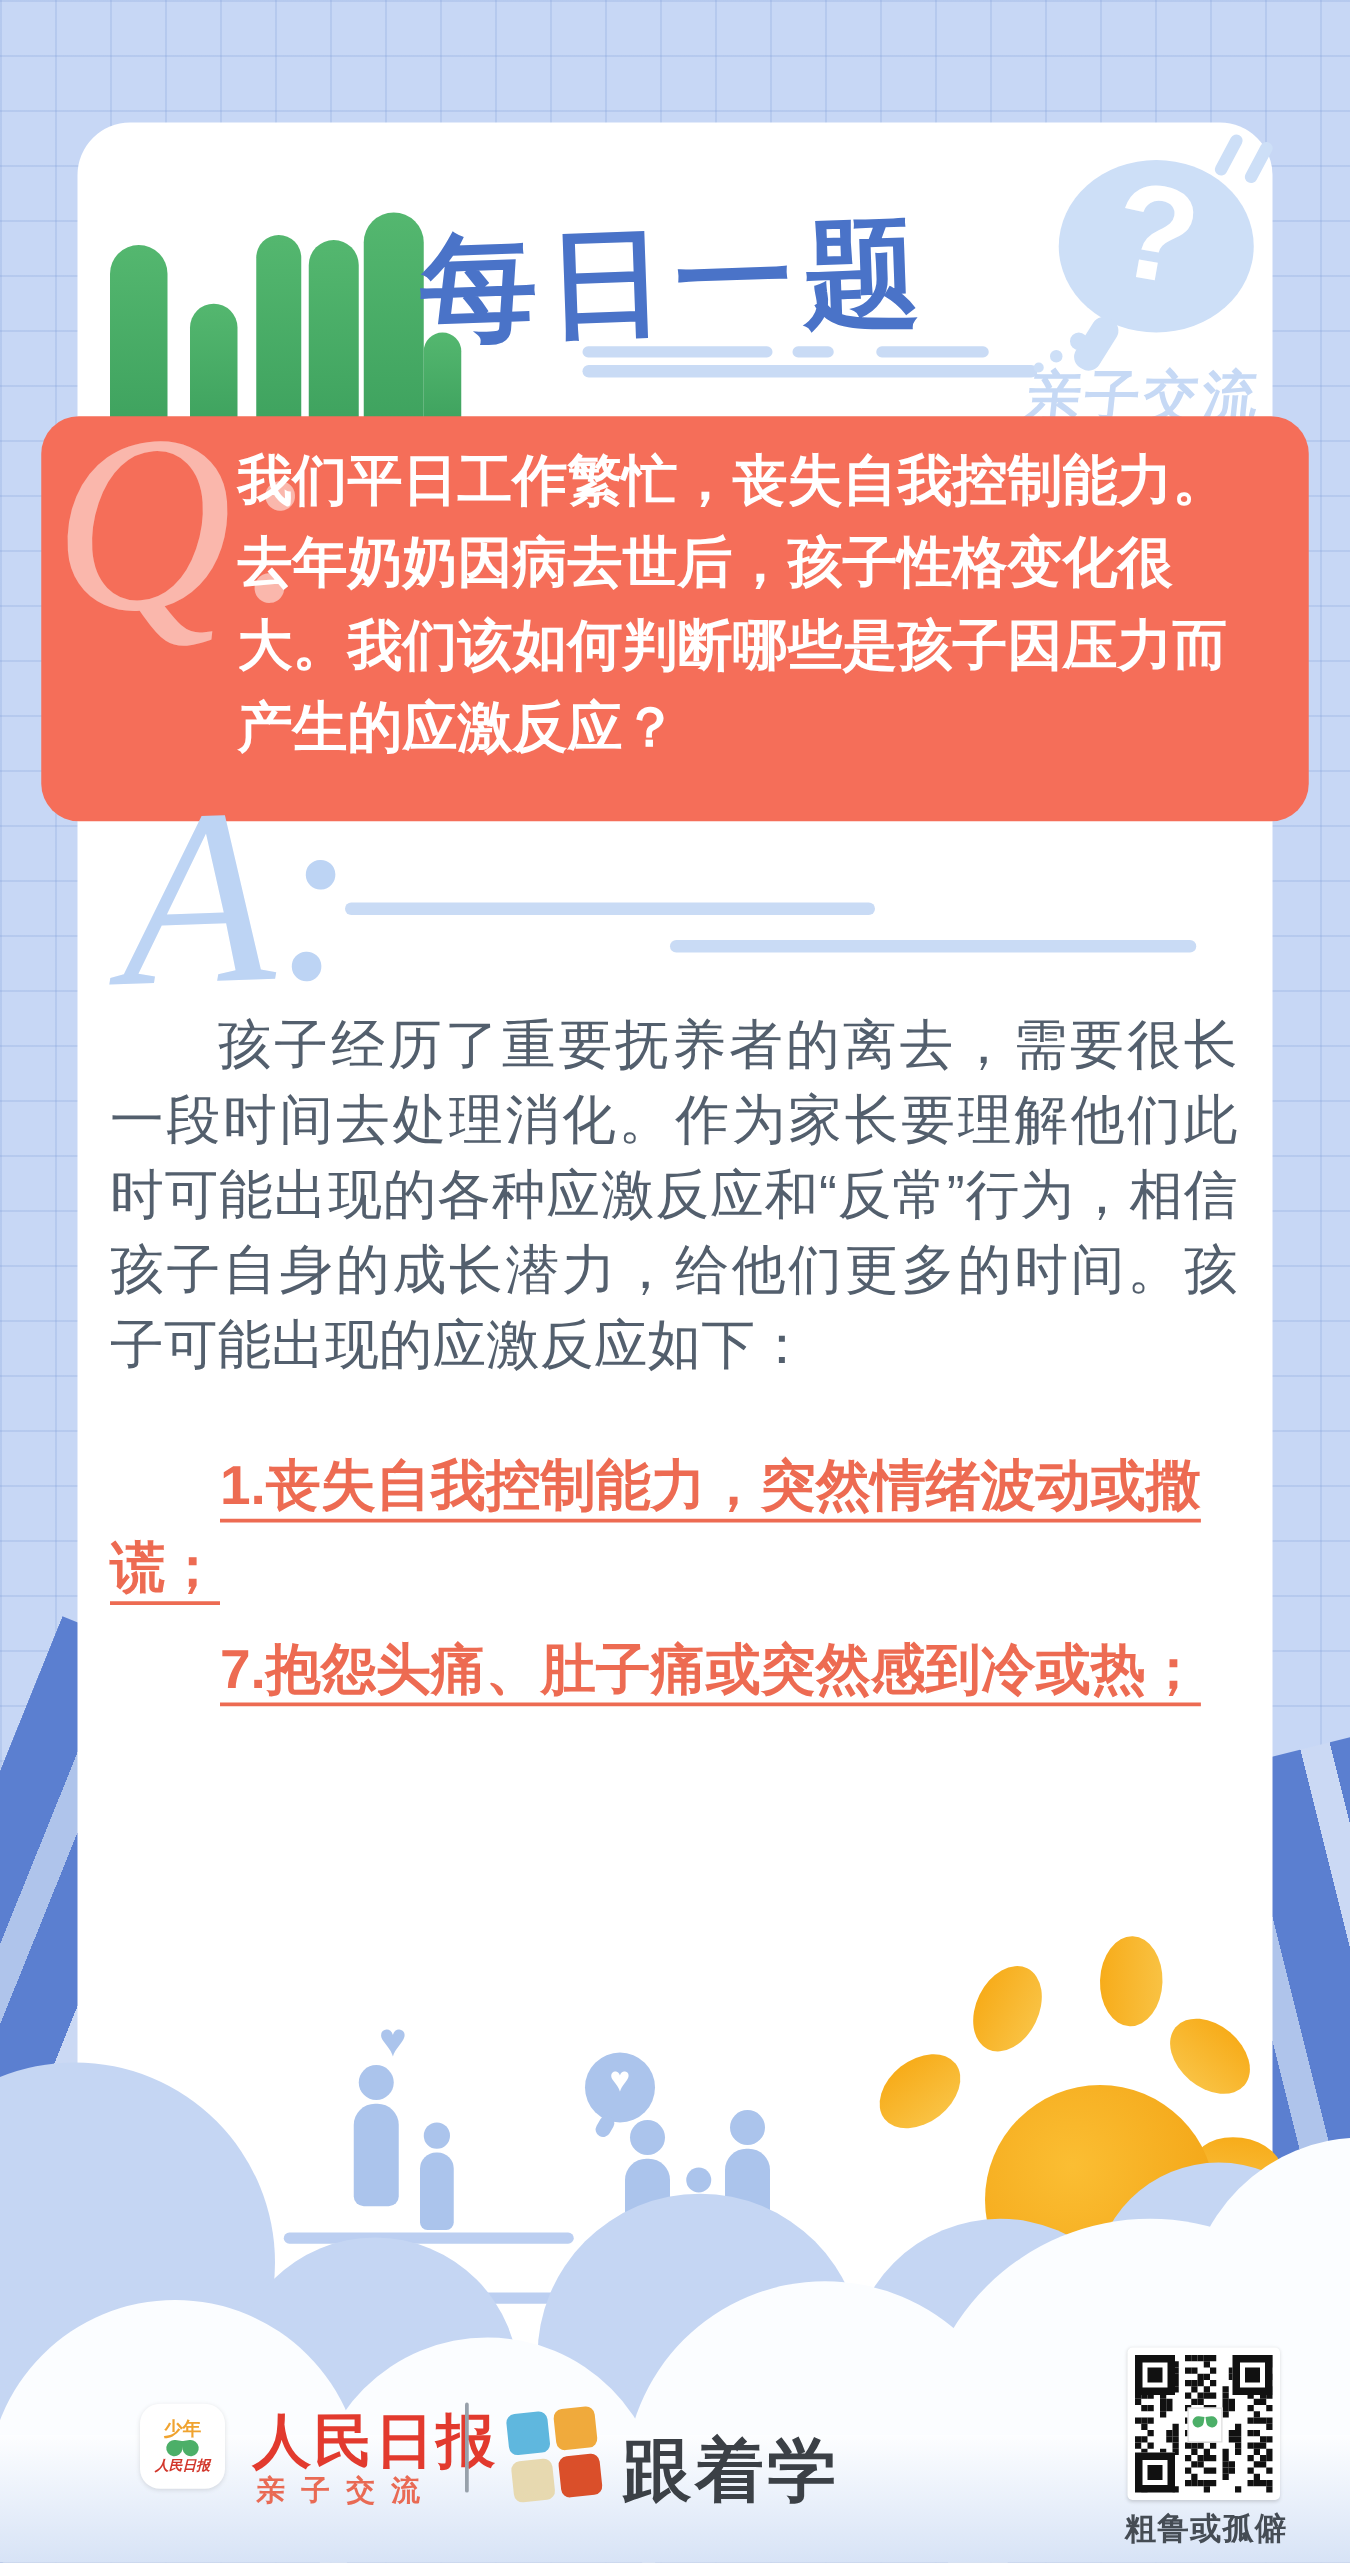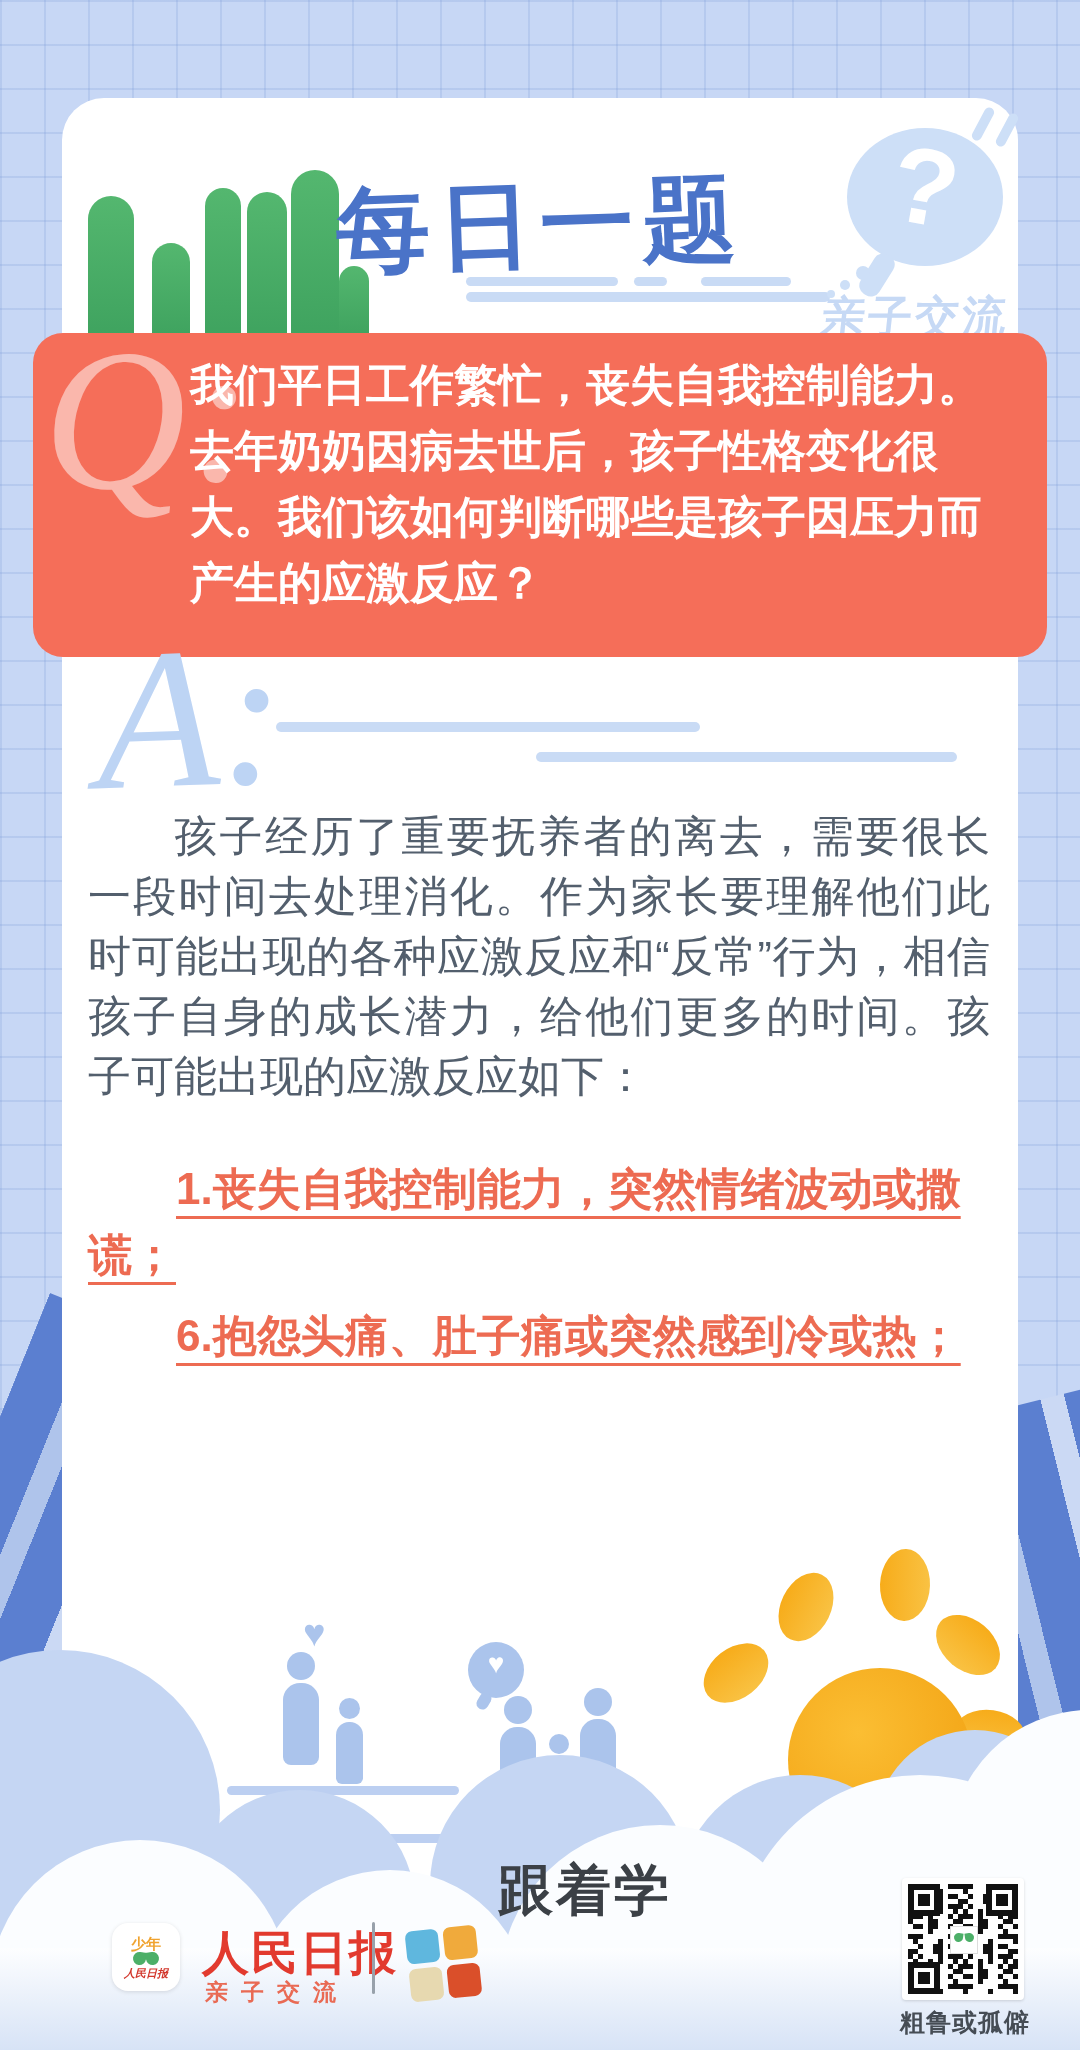--- a/index.html
+++ b/index.html
@@ -113,21 +113,21 @@
   .leafL{left:0;border-radius:50% 0 50% 50%;transform:rotate(8deg);}
   .leafR{right:0;border-radius:0 50% 50% 50%;transform:rotate(-8deg);}
   .app-icon .t2{font-size:11px;font-weight:700;color:#D2362B;font-style:italic;line-height:12px;}
   .brand-name{left:202px;top:1922px;font-size:47px;font-weight:800;color:#E23A2E;letter-spacing:2px;}
   .brand-sub{left:205px;top:1977px;font-size:23px;font-weight:600;color:#E96A54;letter-spacing:13px;}
   .v-divider{left:372px;top:1922px;width:3px;height:72px;background:#98A1AB;border-radius:2px;}
   .cubes{left:408px;top:1928px;width:72px;height:72px;display:grid;grid-template-columns:33px 33px;
     grid-template-rows:33px 33px;gap:5px;transform:rotate(-6deg);}
   .cube{border-radius:7px;}
   .cu1{background:#5FB7DE;}.cu2{background:#F0AA3C;}.cu3{background:#E7D9B0;}.cu4{background:#DA4F2A;}
-  .product-name{left:498px;top:1854px;font-size:55px;font-weight:800;color:#3B4046;letter-spacing:3px;}
+  .product-name{left:498px;top:1940px;font-size:55px;font-weight:800;color:#3B4046;letter-spacing:3px;}
 
   .qr{left:902px;top:1878px;width:122px;height:122px;background:#fff;border-radius:4px;
     box-shadow:0 1px 3px rgba(0,0,0,.15);}
   .qr-inner{position:absolute;left:6px;top:6px;width:110px;height:110px;}
   .qr-cell{position:absolute;width:5px;height:5px;background:#111;}
   .qr-finder{position:absolute;width:20px;height:20px;border:6px solid #111;background:#fff;}
   .qf1{left:0;top:0;}.qf2{right:0;top:0;}.qf3{left:0;bottom:0;}
   .qr-finder:after{content:"";position:absolute;left:4px;top:4px;width:12px;height:12px;background:#111;}
   .qr-logo{position:absolute;left:42px;top:42px;width:26px;height:26px;background:#fff;border:1px solid #ddd;}
   .qr-logo .leafL{left:3px;top:6px;width:9px;height:9px;}
@@ -173,21 +173,21 @@
   <div class="abs q-glyph">Q:</div>
   <div class="abs q-text">我们平日工作繁忙，丧失自我控制能力。去年奶奶因病去世后，孩子性格变化很大。我们该如何判断哪些是孩子因压力而产生的应激反应？</div>
 
   <div class="abs a-glyph">A:</div>
   <div class="abs al al1"></div>
   <div class="abs al al2"></div>
   <div class="abs answer-text">孩子经历了重要抚养者的离去，需要很长一段时间去处理消化。作为家长要理解他们此时可能出现的各种应激反应和“反常”行为，相信孩子自身的成长潜力，给他们更多的时间。孩子可能出现的应激反应如下：</div>
 
   <div class="abs list">
     <div class="item">1.丧失自我控制能力，突然情绪波动或撒谎；</div>
-    <div class="item">6.抱怨头痛、肚子痛或突然感到冷或热；</div>
+    <div class="item">7.抱怨头痛、肚子痛或突然感到冷或热；</div>
   </div>
 
   <div class="abs illo heart-solid" style="left:303px;top:1612px;">♥</div>
   <div class="abs illo" style="left:283px;top:1652px;">
     <div class="head" style="width:28px;height:28px;margin-left:4px;"></div>
     <div class="torso" style="width:36px;height:82px;border-radius:17px 17px 8px 8px;margin-top:3px;"></div>
   </div>
   <div class="abs illo" style="left:336px;top:1698px;">
     <div class="head" style="width:21px;height:21px;margin-left:3px;"></div>
     <div class="torso" style="width:27px;height:62px;border-radius:13px 13px 6px 6px;margin-top:3px;"></div>

